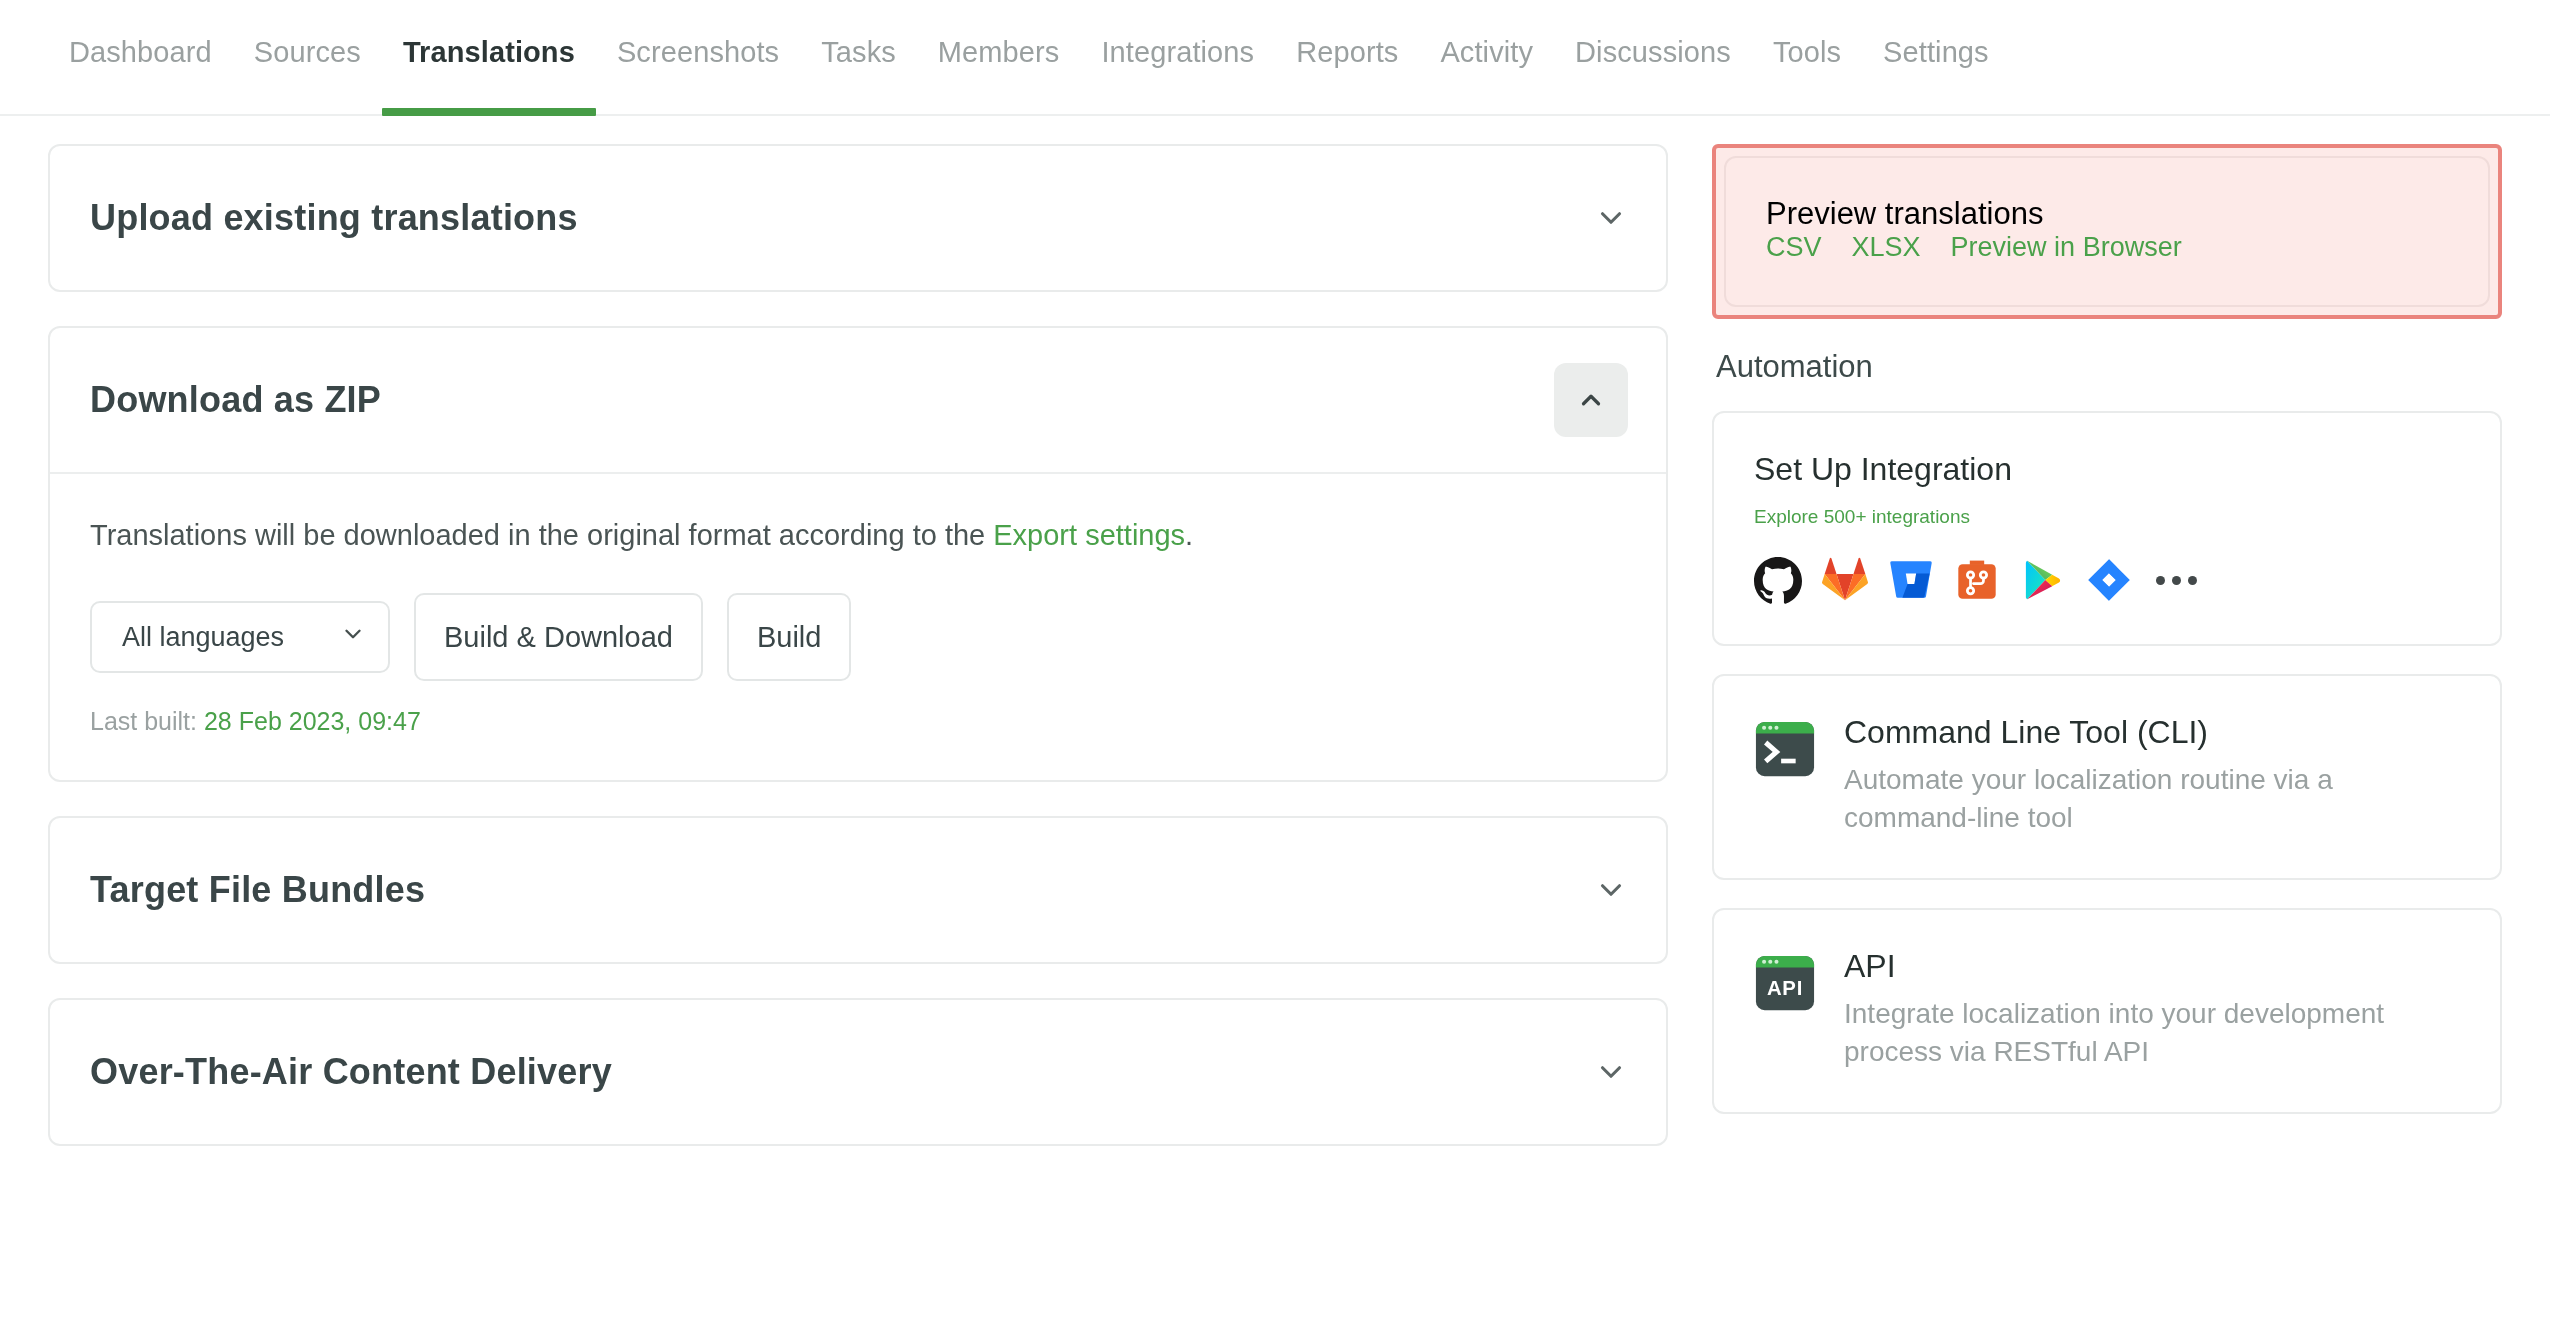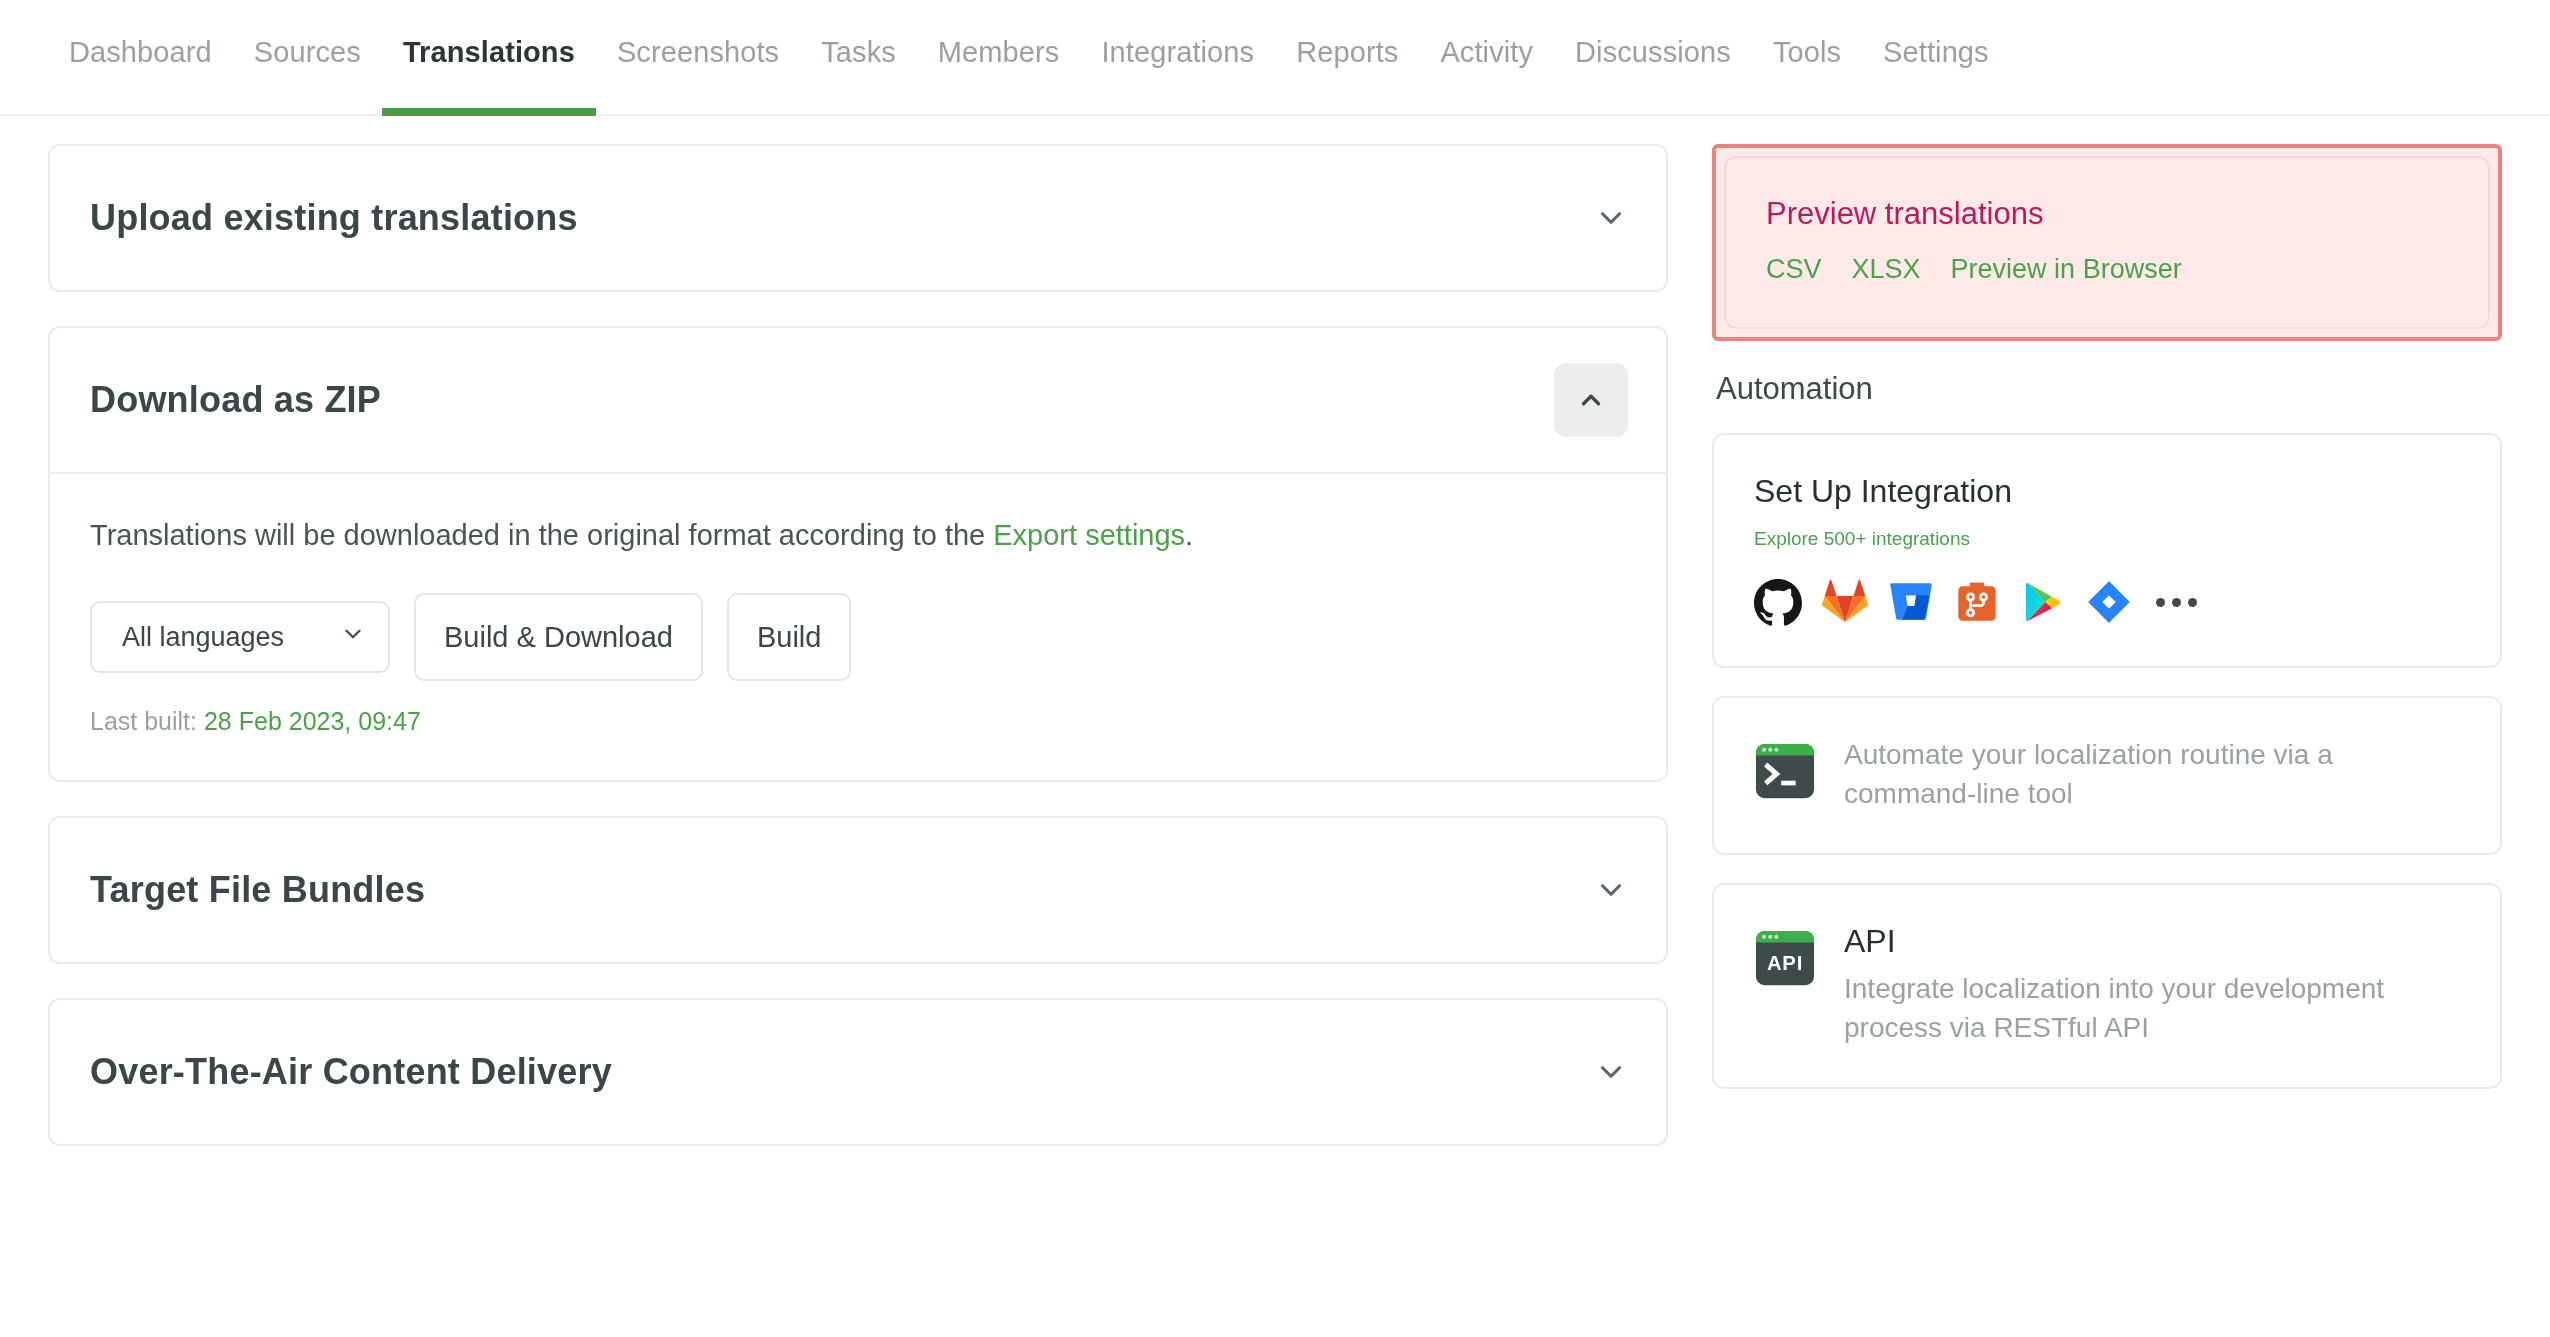--- a/index.html
+++ b/index.html
@@ -146,22 +146,21 @@
     padding: 8px;
     margin-bottom: 30px;
   }
   .preview-card {
     border: 2px solid #f0dcda;
     border-radius: 12px;
     padding: 38px 40px 42px 40px;
   }
   .preview-title {
     font-size: 31px;
-    color: #be185d;
-    margin-bottom: 22px;
+    color: #000000;
   }
   .preview-links {
     display: flex; align-items: center; gap: 30px;
     font-size: 27px;
   }
   .preview-links span { color: #4aa14a; cursor: pointer; }
 
   .section-title {
     font-size: 31px;
     color: #3d4a4a;
@@ -406,20 +405,21 @@
           <rect x="1" y="2" width="30" height="28" rx="4.5" fill="#3D4B4B"></rect>
           <path d="M1 6.5A4.5 4.5 0 0 1 5.5 2h21A4.5 4.5 0 0 1 31 6.5V8H1V6.5z" fill="#3CAE4B"></path>
           <circle cx="5.2" cy="5" r="1.05" fill="#CFEFD2"></circle>
           <circle cx="8.4" cy="5" r="1.05" fill="#CFEFD2"></circle>
           <circle cx="11.6" cy="5" r="1.05" fill="#CFEFD2"></circle>
           <path d="M7 13.5l4.6 4-4.6 4" fill="none" stroke="#ffffff" stroke-width="2.6" stroke-linecap="square" stroke-linejoin="miter"></path>
           <rect x="14" y="21" width="7.5" height="2.4" fill="#ffffff"></rect>
         </svg>
       </span>
       <div class="media-body">
+        <div class="media-title">Command Line Tool (CLI)</div>
         <div class="media-desc">Automate your localization routine via a command-line tool</div>
       </div>
     </div>
 
     <div class="card media-card">
       <span class="media-ico">
         <svg width="62" height="62" viewBox="0 0 32 32">
           <rect x="1" y="2" width="30" height="28" rx="4.5" fill="#3D4B4B"></rect>
           <path d="M1 6.5A4.5 4.5 0 0 1 5.5 2h21A4.5 4.5 0 0 1 31 6.5V8H1V6.5z" fill="#3CAE4B"></path>
           <circle cx="5.2" cy="5" r="1.05" fill="#CFEFD2"></circle>

